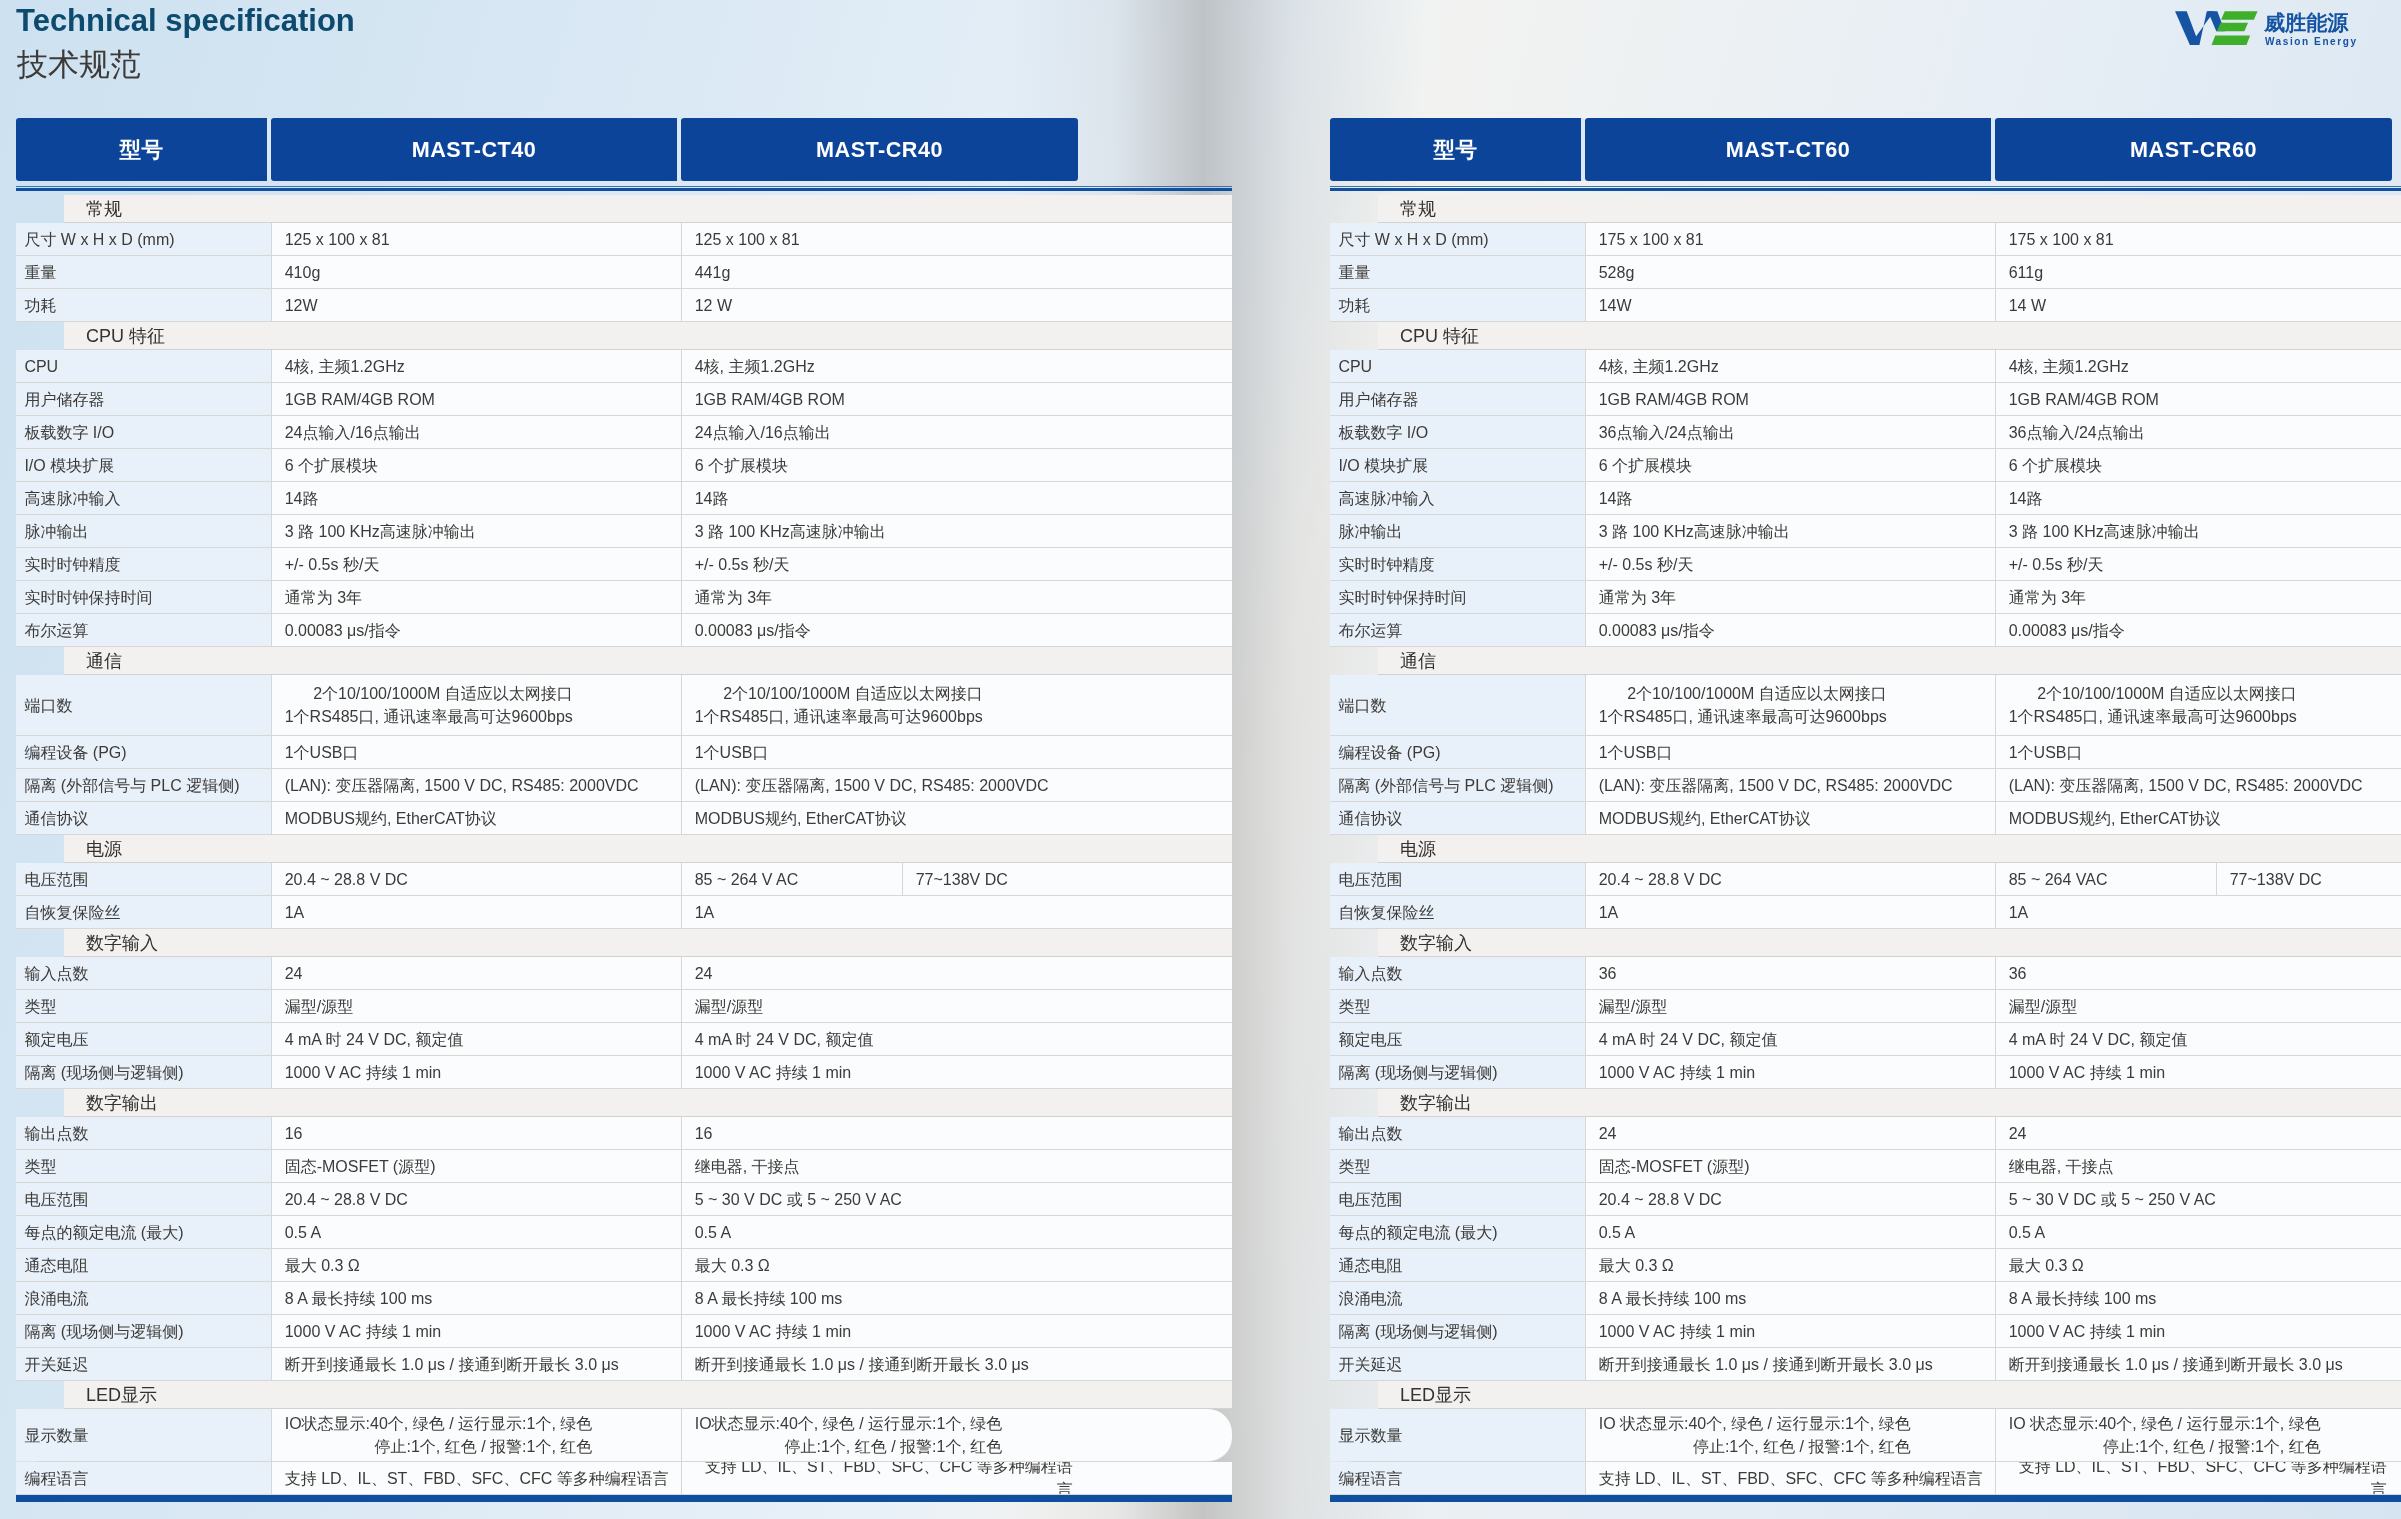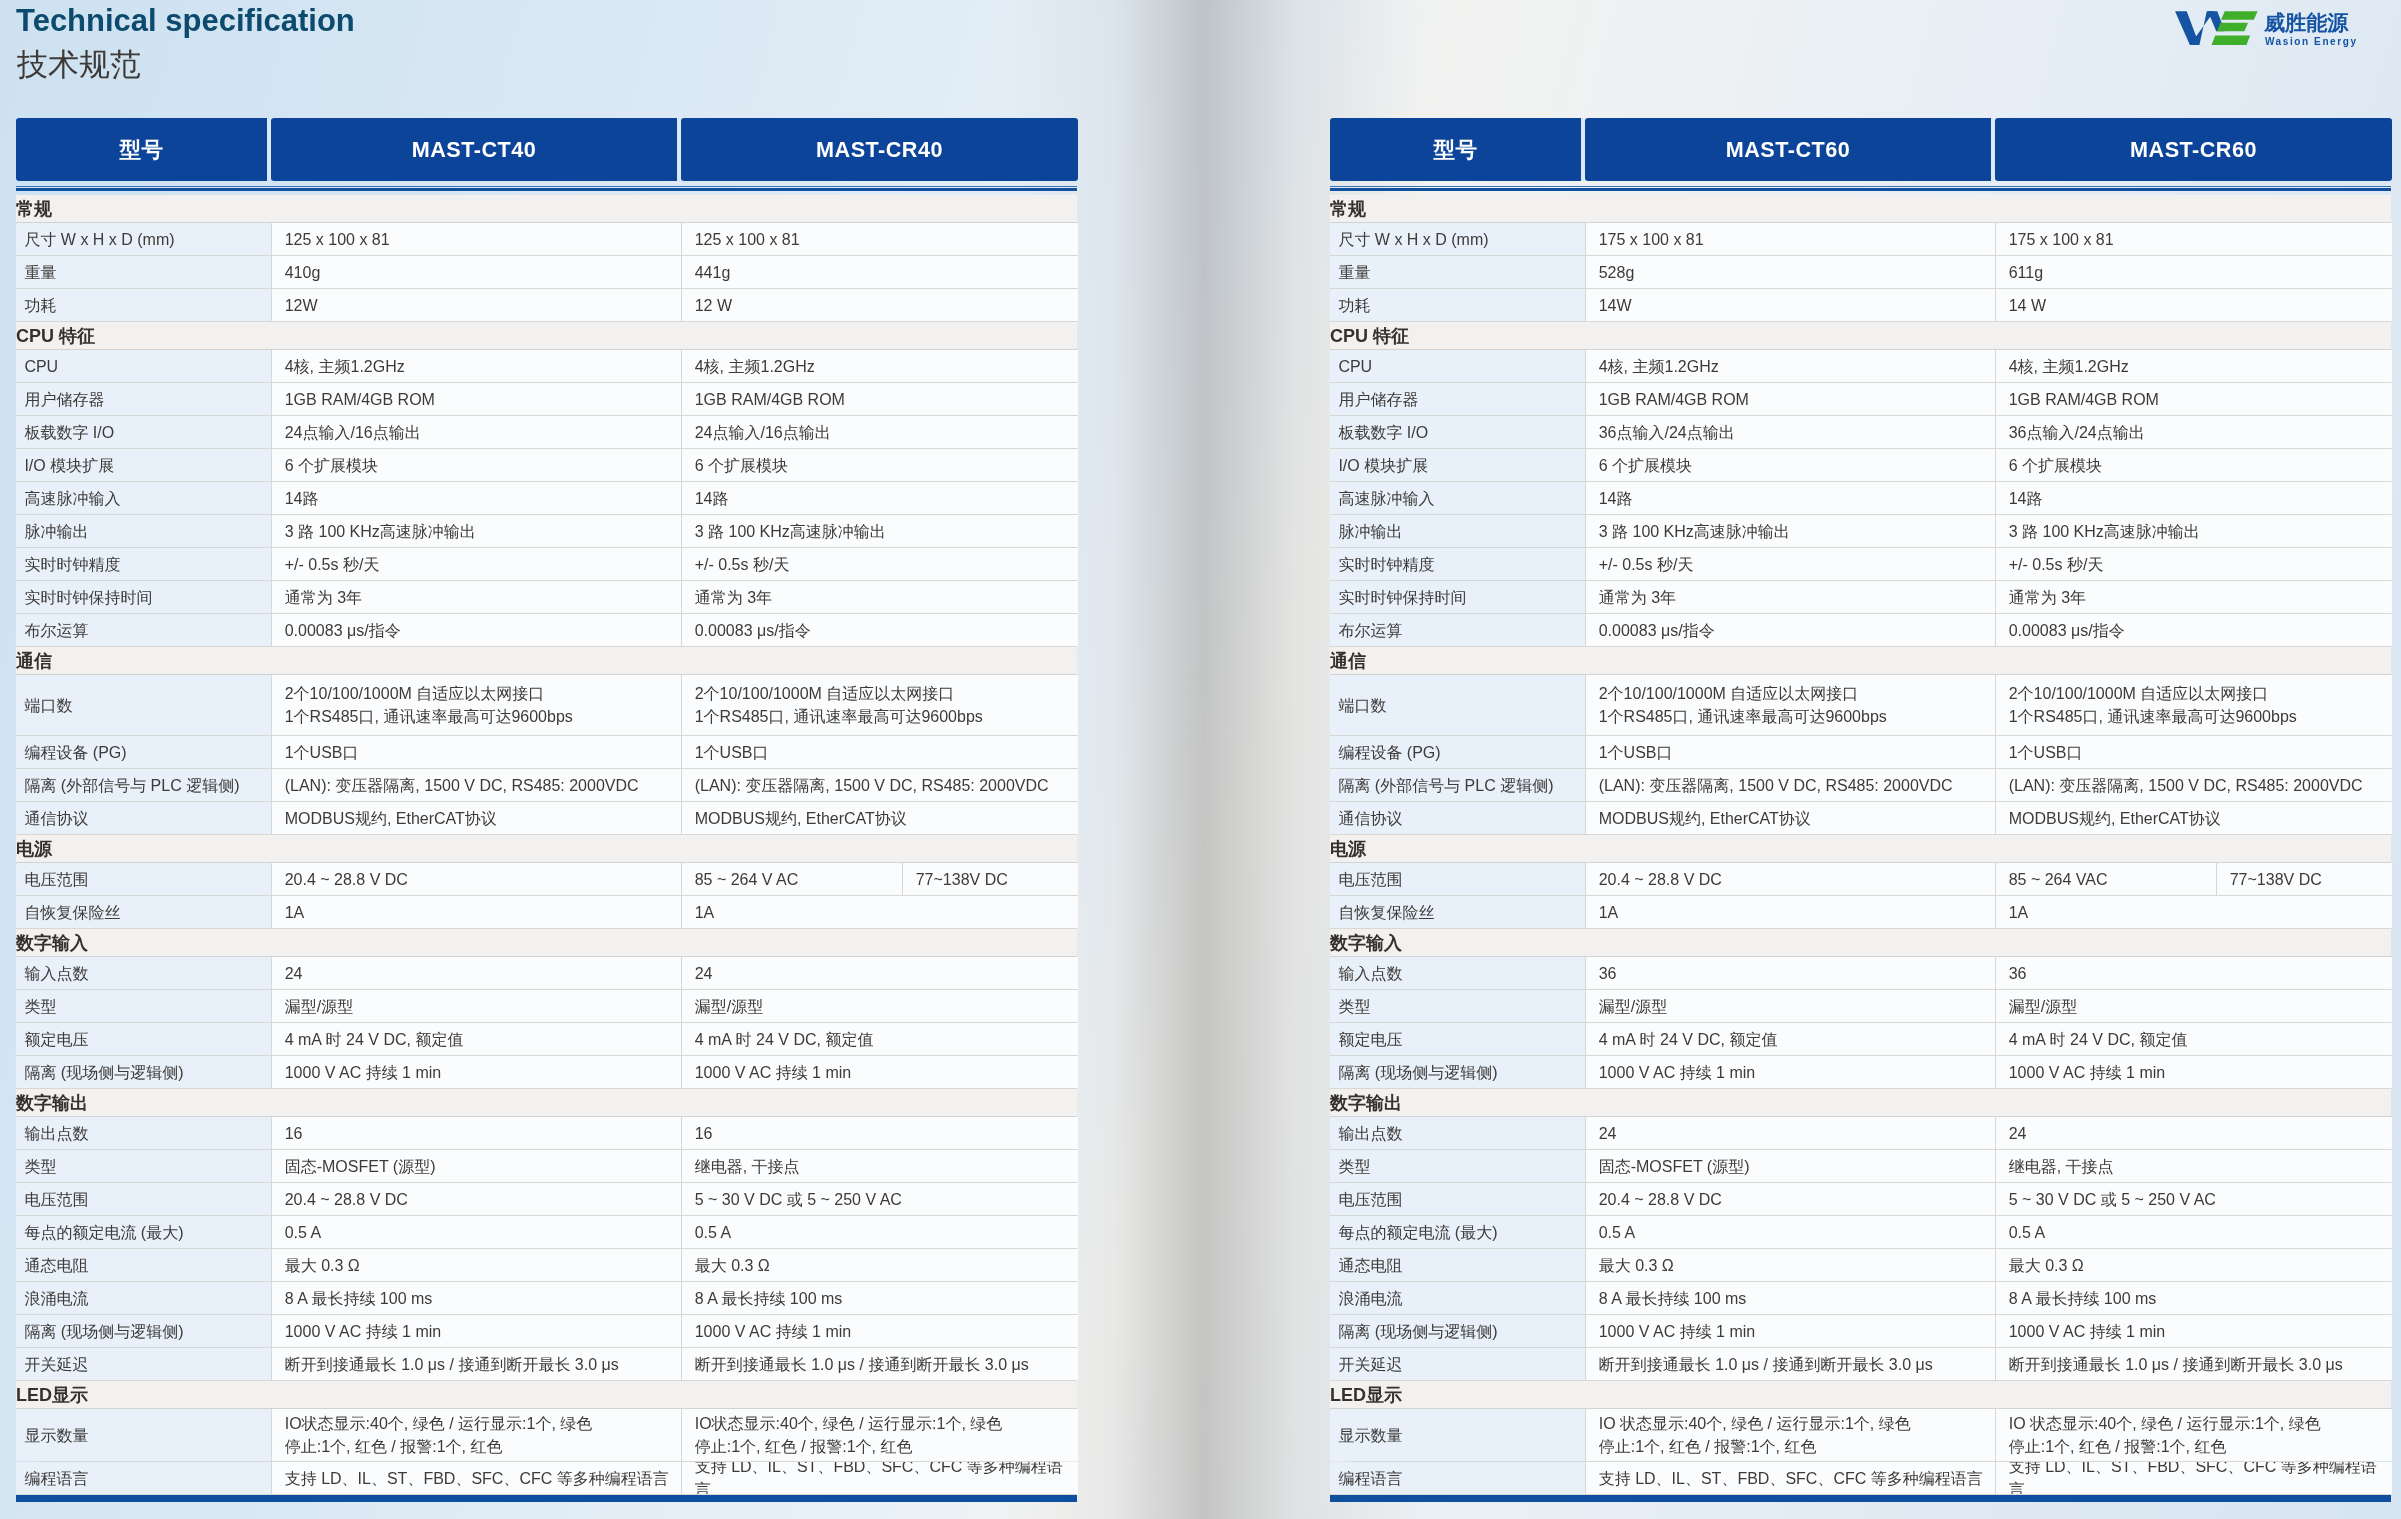--- a/index.html
+++ b/index.html
@@ -12,36 +12,36 @@
   .fold-l{position:absolute;top:0;bottom:0;left:1003px;width:201px;pointer-events:none;
     background:linear-gradient(to right,rgba(105,100,95,0) 0%,rgba(105,100,95,0.07) 55%,rgba(95,90,85,0.30) 100%);}
   .fold-r{position:absolute;top:0;bottom:0;left:1204px;width:222px;pointer-events:none;
     background:linear-gradient(to right,rgba(85,80,76,0.28) 0%,rgba(95,90,85,0.10) 40%,rgba(95,90,85,0) 100%);}
 
   .title-en{position:absolute;left:16px;top:3.2px;font-size:31px;font-weight:bold;color:#0c4a6e;letter-spacing:0;}
   .title-zh{position:absolute;left:17px;top:44px;font-size:31px;font-weight:normal;color:#3e3a38;}
 
   .logo{position:absolute;left:2174px;top:7.4px;width:202px;height:55px;}
 
-  .spec-table{position:absolute;top:118px;width:1061px;}
+  .spec-table{position:absolute;top:118px;width:1216px;text-align:right;}
   .spec-table.left{left:16px;}
   .spec-table.right{left:1330px;}
 
   .t-header{display:grid;grid-template-columns:255px 410px 397px;}
   .t-header .hbox{
     height:63px;background:#0c4499;color:#ffffff;display:flex;align-items:center;justify-content:center;
     font-size:21.6px;font-weight:bold;border-radius:3.2px;box-sizing:border-box;letter-spacing:0.5px;
   }
   .t-header .hbox.gap{border-right:4.2px solid #dcE9f5;border-right-color:#dce9f5;}
   .h-rule{margin-top:5.3px;height:4.8px;
     background:linear-gradient(to bottom,#3a71b2 0 1.1px,rgba(0,0,0,0) 1.1px 2.1px,#11509e 2.1px 4.8px);}
   .t-body{margin-top:4.2px;}
 
   .band{height:28px;box-sizing:border-box;background:#f2f1ef;border-bottom:0.5px solid #d2d2d0;
-    display:flex;align-items:center;padding-left:0;font-size:18px;font-weight:bold;color:#34312e;}
+    display:flex;align-items:center;padding-left:22px;font-size:18px;font-weight:normal;color:#34312e;margin-left:48px;}
   .t-row{display:grid;grid-template-columns:255px 410px 397px;height:33px;box-sizing:border-box;
     border-bottom:0.5px solid #d7d7d5;background:#fafcfd;}
   .t-row.h116{height:61px;}
   .t-row.h100{height:53px;border-radius:24px;}
   .cell{display:flex;align-items:center;box-sizing:border-box;font-size:16px;color:#3d3b39;
     white-space:pre-line;line-height:1.45;overflow:hidden;}
   .cell.lab{background:#e8f0f9;padding-left:8.4px;padding-right:4.2px;}
   .cell.val{background:#fafcfd;border-left:0.5px solid #d7d7d5;padding-left:12.7px;padding-right:5.3px;}
   .cell.val.split{padding:0;display:grid;grid-template-columns:196px 1fr;gap:24px;}
   .cell.val .sub{display:flex;align-items:center;padding-left:12.7px;box-sizing:border-box;height:100%;}

